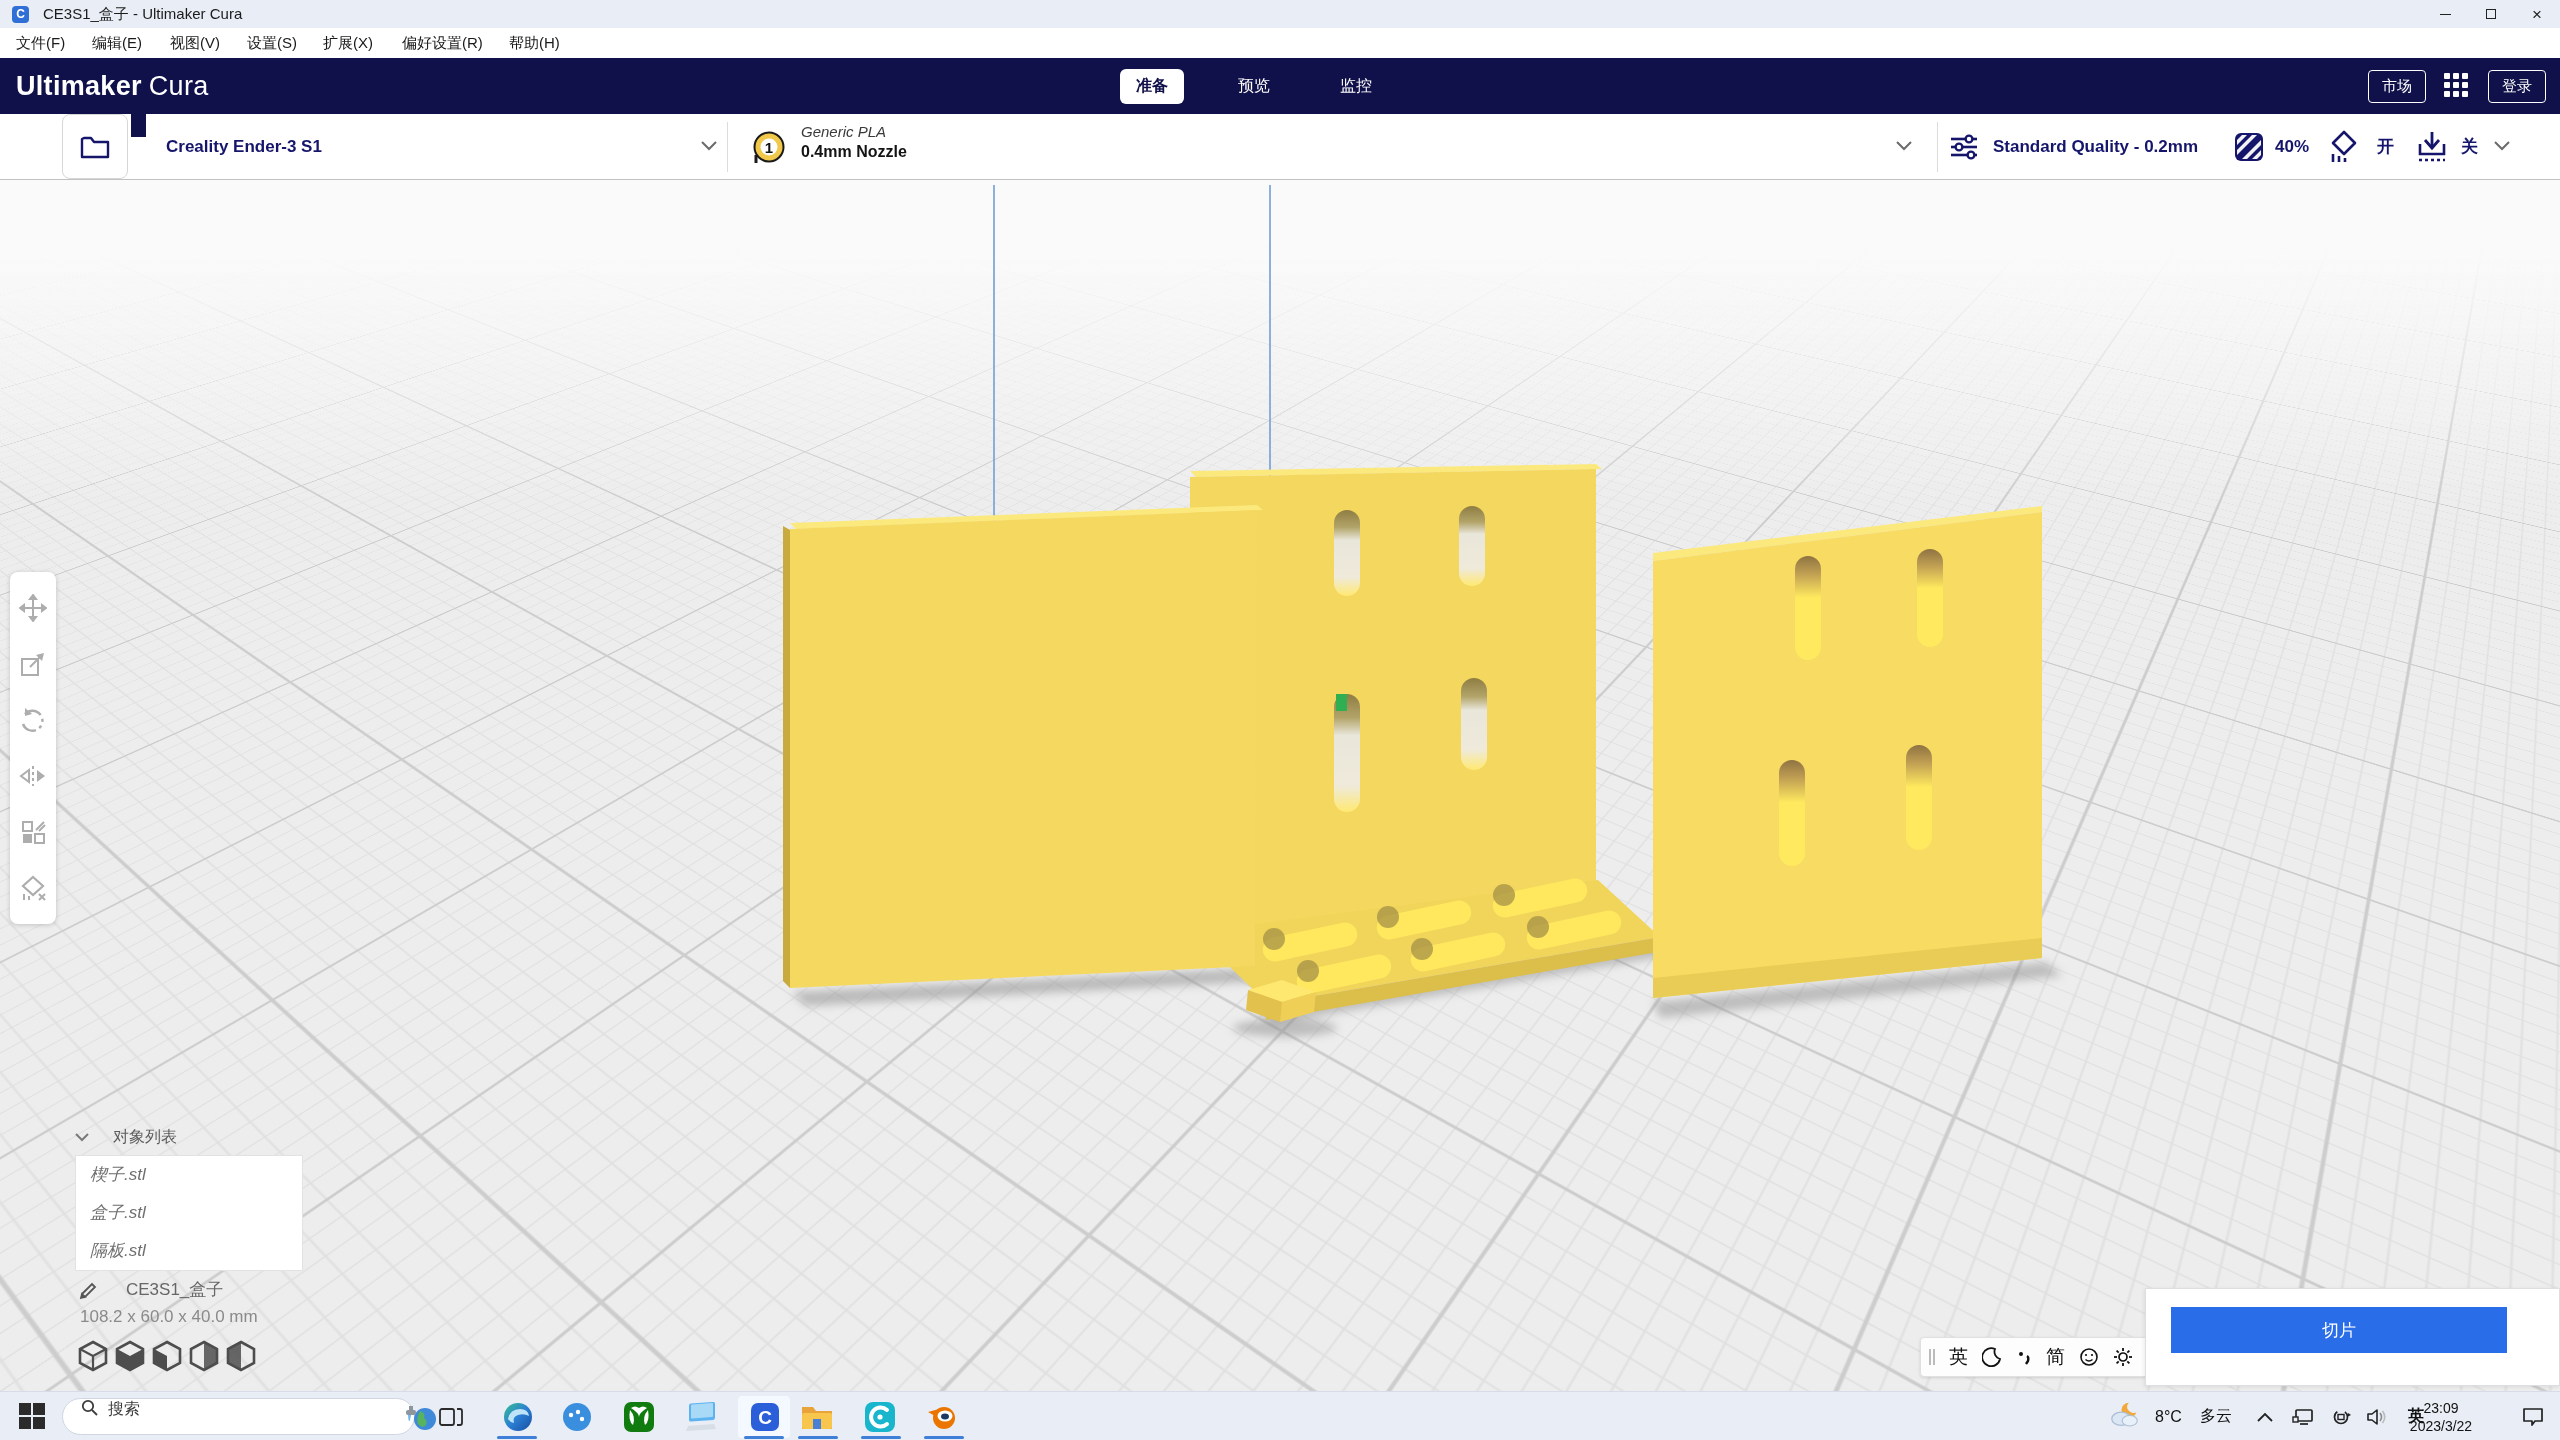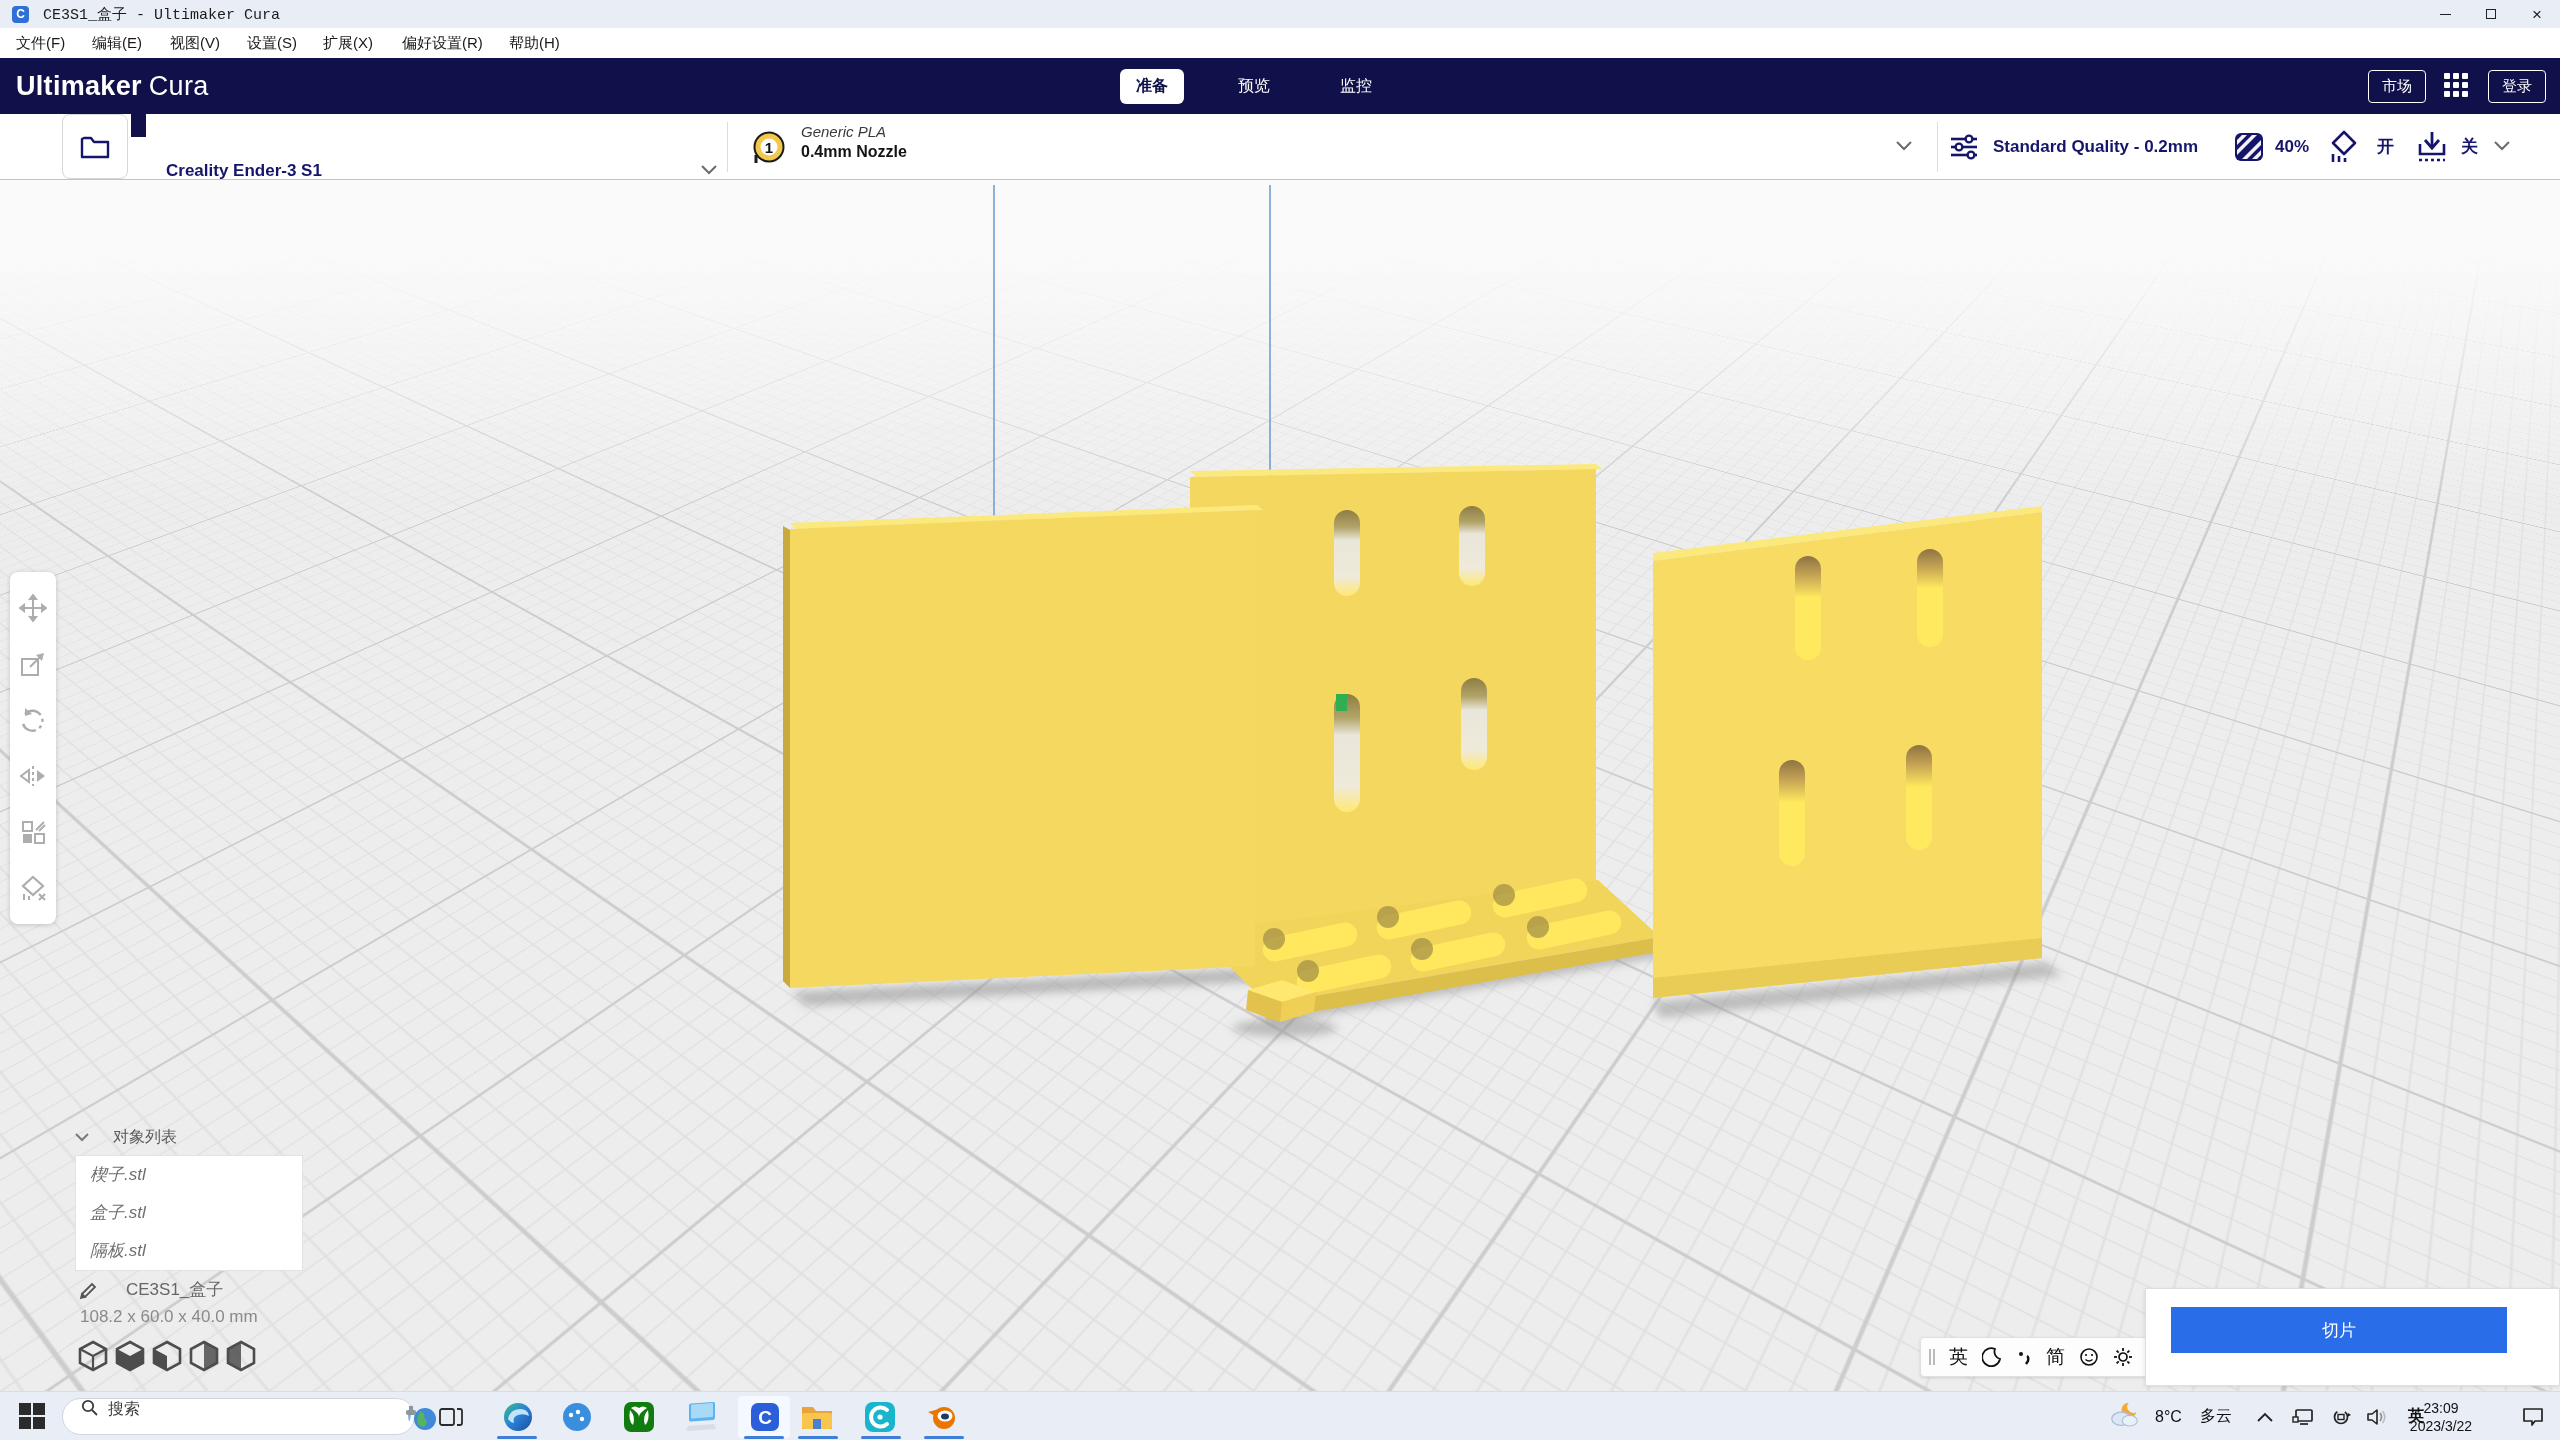--- a/index.html
+++ b/index.html
@@ -3,21 +3,21 @@
 <meta charset="utf-8">
 <style>
   * { margin:0; padding:0; box-sizing:border-box; }
   html,body { width:2560px; height:1440px; }
   body { font-family:"Liberation Sans","DejaVu Sans",sans-serif; background:#f1f1f1; overflow:hidden; }
   .screen { position:relative; width:2560px; height:1440px; }
 
   
   .titlebar { position:absolute; left:0; top:0; width:2560px; height:28px; background:#e9eef6; display:flex; align-items:center; }
   .titlebar .appicon { width:17px; height:17px; margin-left:12px; border-radius:4px; background:#2f6fd6; color:#fff; font-size:12px; font-weight:bold; display:flex; align-items:center; justify-content:center; }
-  .titlebar .title { margin-left:14px; font-size:15px; color:#1b1b1b;font-family:Liberation Mono, monospace; }
+  .titlebar .title { margin-left:14px; font-size:15px; color:#1b1b1b; }
   .wincontrols { position:absolute; right:0; top:0; height:28px; display:flex; }
   .winbtn { width:46px; height:28px; display:flex; align-items:center; justify-content:center; color:#222; font-size:15px; }
   .winbtn .minglyph { width:11px; height:1px; background:#222; }
   .winbtn .maxglyph { width:10px; height:10px; border:1px solid #222; }
   .winbtn .xglyph { font-size:17px; line-height:1; }
 
   
   .menubar { position:absolute; left:0; top:28px; width:2560px; height:30px; background:#ffffff; }
   .menuitem { position:absolute; top:0; height:30px; line-height:30px; font-size:15px; color:#1a1a1a; padding:0 6px; }
 
@@ -33,21 +33,21 @@
   .hbtn { border:1px solid #fff; border-radius:4px; color:#fff; font-size:15px; padding:6px 13px; background:transparent; }
   .gridicon { width:26px; height:26px; display:grid; grid-template-columns:repeat(3,6px); grid-template-rows:repeat(3,6px); gap:3px; }
   .gridicon i { background:#fff; border-radius:1px; }
 
   
   .configbar { position:absolute; left:0; top:114px; width:2560px; height:66px; background:#fff; border-bottom:1px solid #c2c2c2; }
   .openbtn { position:absolute; left:62px; top:0px; width:66px; height:65px; background:#fff; border:1px solid #d7d7d7; border-radius:8px; display:flex; align-items:center; justify-content:center; }
   .navyblip { position:absolute; left:131px; top:0; width:15px; height:23px; background:#10104a; }
   .cfg-sep { position:absolute; top:8px; width:1px; height:50px; background:#dcdcdc; }
   .cfg-text-navy { color:#15156b; font-size:17px; font-weight:bold; }
-  .printer-sec { position:absolute; left:150px; top:0; width:575px; height:65px; display:flex; align-items:center;margin-top:24px; }
+  .printer-sec { position:absolute; left:150px; top:0; width:575px; height:65px; display:flex; align-items:center; }
   .printer-sec .label { margin-left:16px; }
   .chev { position:absolute; top:26px; }
   .material-sec { position:absolute; left:735px; top:0; width:1200px; height:65px; }
   .extruder-ico { position:absolute; left:15px; top:15px; }
   .mat-lines { position:absolute; left:66px; top:9px; }
   .mat-name { font-size:15px; color:#3a3a3a;font-style:italic; }
   .mat-nozzle { font-size:16px; font-weight:bold; color:#141414; margin-top:3px; }
   .settings-sec { position:absolute; left:1937px; top:0; width:565px; height:65px; }
   .set-item { position:absolute; top:0; height:65px; display:flex; align-items:center; }
 

